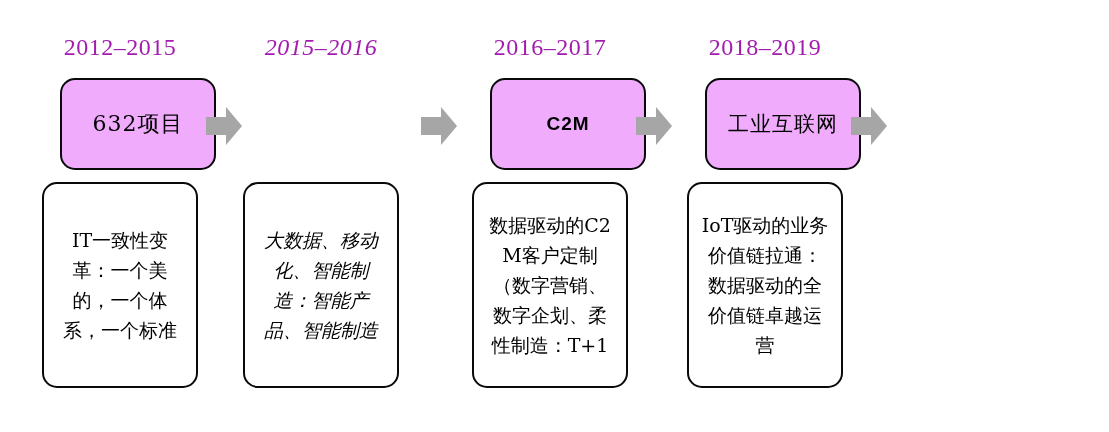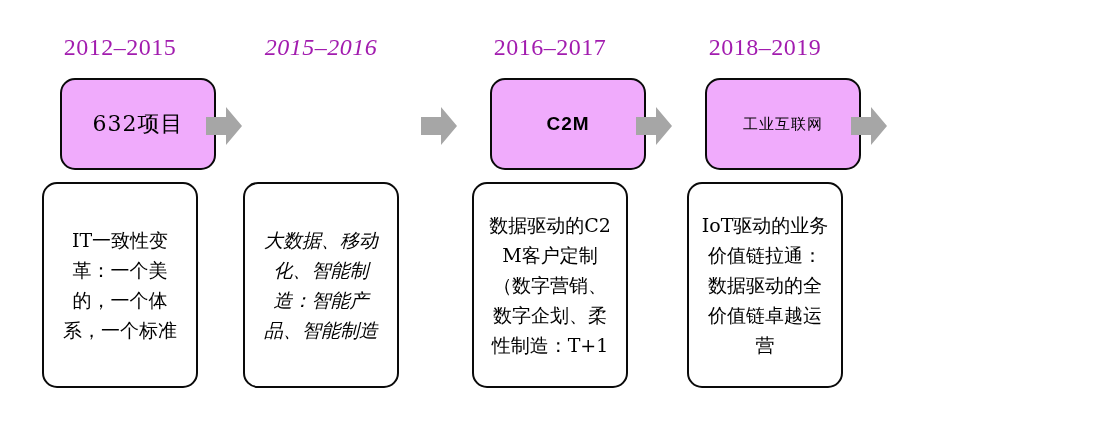--- a/index.html
+++ b/index.html
@@ -167,21 +167,21 @@
 
   <div class="arrow" style="left:636px;">
     <svg viewBox="0 0 36 40" xmlns="http://www.w3.org/2000/svg" aria-hidden="true">
       <polygon points="0,11 20,11 20,1 36,20 20,39 20,29 0,29" fill="#a6a6a6"></polygon>
     </svg>
   </div>
 
   <div class="column" style="left:681px;">
     <div class="year-label">2018–2019</div>
     <div class="title-box">
-      <div class="title-text mixed" style="font-size:15px;letter-spacing:1px;">工业互联网</div>
+      <div class="title-text mixed" style="font-size:21px;letter-spacing:1px;">工业互联网</div>
     </div>
     <div class="desc-box">
       <div class="desc-text">IoT驱动的业务价值链拉通：数据驱动的全价值链卓越运营</div>
     </div>
   </div>
 
   <div class="arrow" style="left:851px;">
     <svg viewBox="0 0 36 40" xmlns="http://www.w3.org/2000/svg" aria-hidden="true">
       <polygon points="0,11 20,11 20,1 36,20 20,39 20,29 0,29" fill="#a6a6a6"></polygon>
     </svg>

